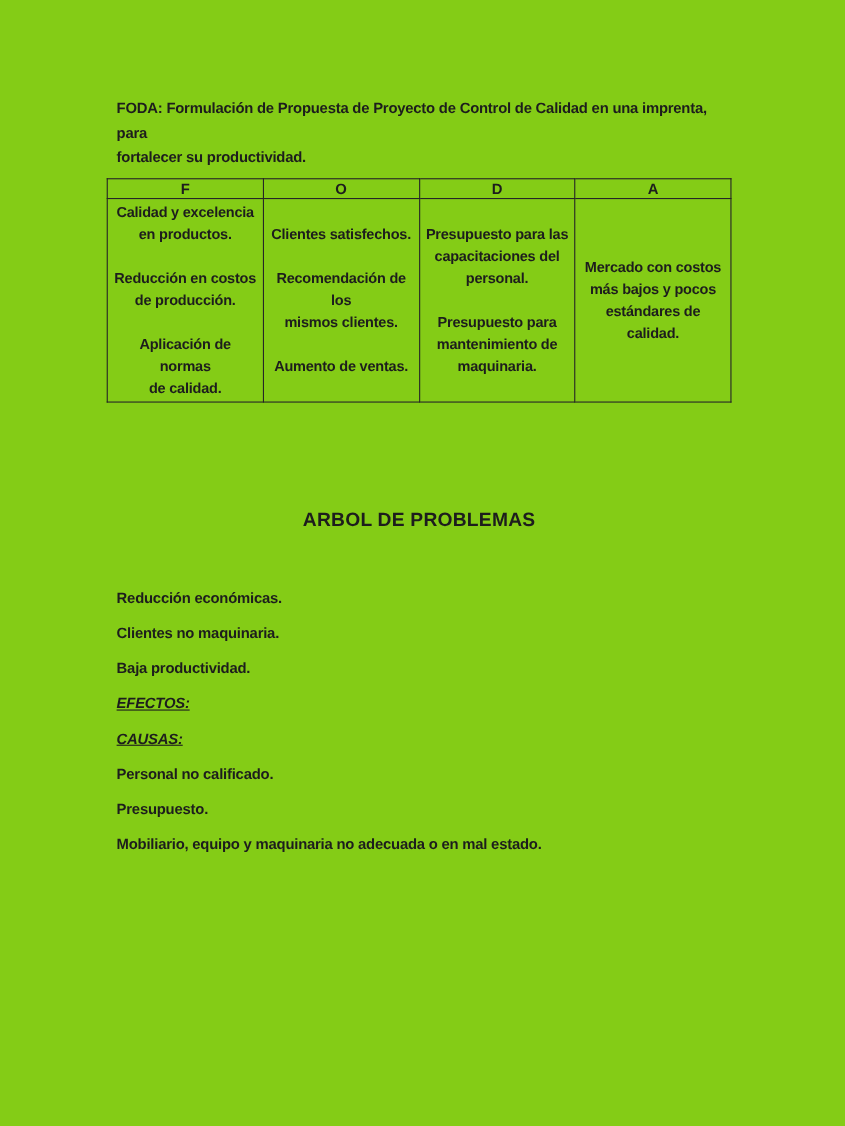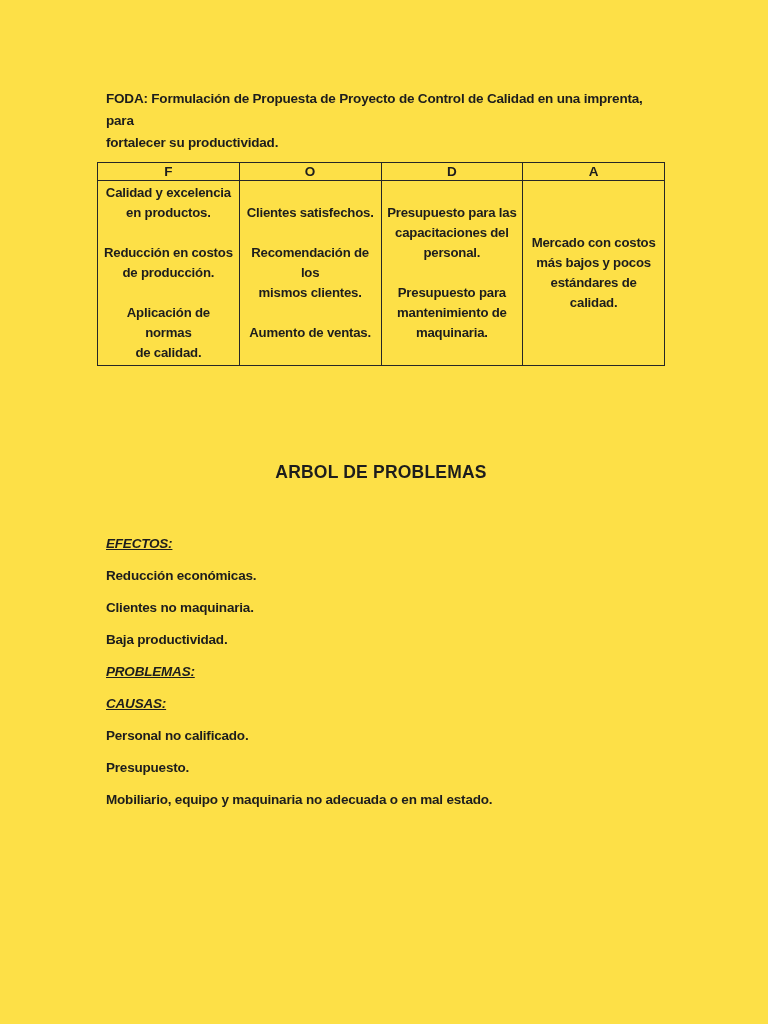--- a/index.html
+++ b/index.html
@@ -4,21 +4,21 @@
 <style>
   html, body {
     margin: 0;
     padding: 0;
     background: #ffffff;
   }
   .page {
     position: relative;
     width: 768px;
     height: 1024px;
-    background: #fde047;
+    background: #84cc16;
     overflow: hidden;
     font-family: "Liberation Sans", sans-serif;
     font-weight: 700;
     color: #1d1d1d;
   }
   .content {
     padding: 88px 0 0 97px;
     width: 568px;
   }
   .intro {
@@ -130,26 +130,25 @@
 estándares de calidad.</p>
           </td>
         </tr>
       </tbody>
     </table>
 
     <h1 class="tree-title">ARBOL DE PROBLEMAS</h1>
 
     <div class="sections">
 
-      <p class="line sec-label">EFECTOS:</p>
       <p class="line">Reducción económicas.</p>
       <p class="line">Clientes no maquinaria.</p>
       <p class="line">Baja productividad.</p>
 
-      <p class="line sec-label">PROBLEMAS:</p>
+      <p class="line sec-label">EFECTOS:</p>
 
       <p class="line sec-label">CAUSAS:</p>
       <p class="line">Personal no calificado.</p>
       <p class="line">Presupuesto.</p>
       <p class="line">Mobiliario, equipo y maquinaria no adecuada o en mal estado.</p>
 
     </div>
   </div>
 </div>
 

